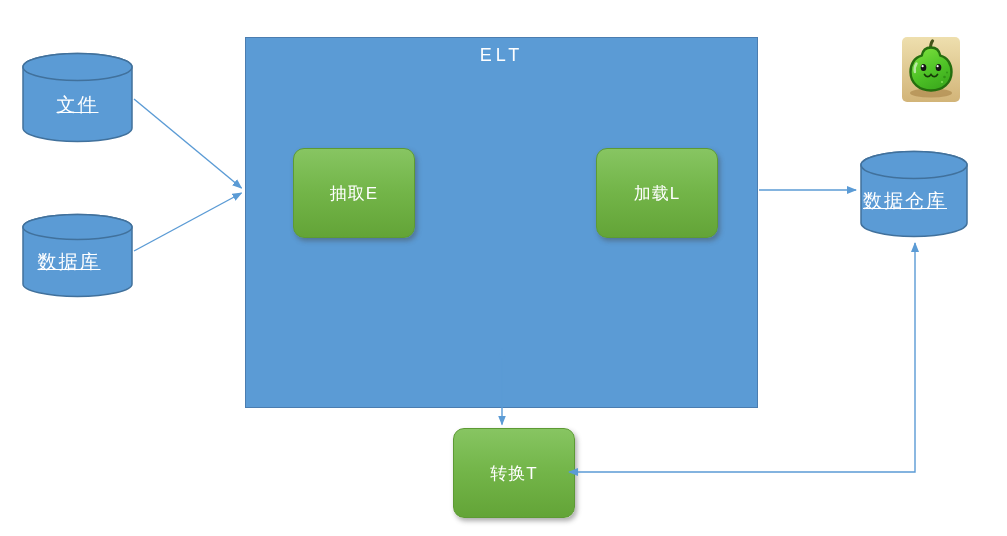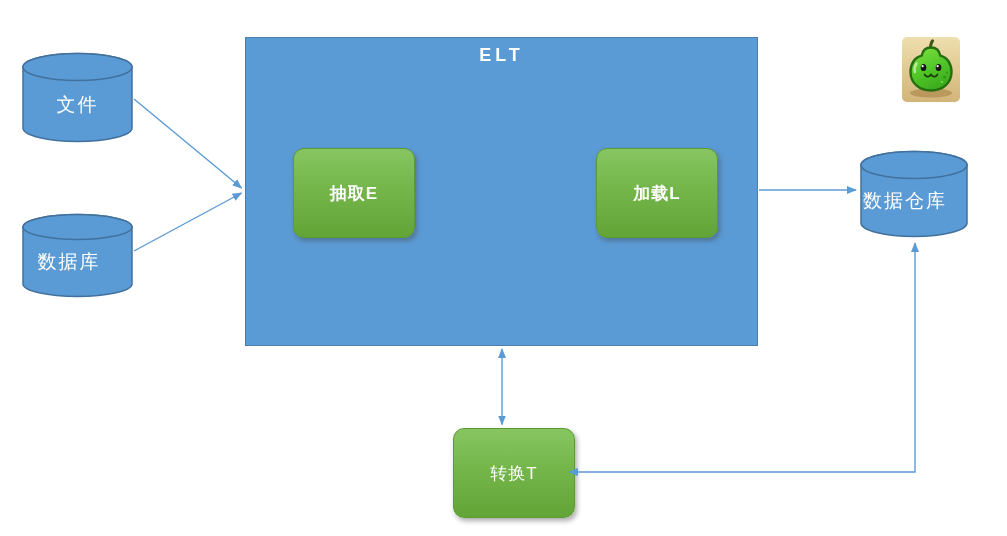--- a/index.html
+++ b/index.html
@@ -11,24 +11,23 @@
   .canvas {
     position: relative;
     width: 1007px; height: 536px;
     background: #ffffff;
   }
 
   
   .elt-box {
     position: absolute;
     left: 245px; top: 37px;
-    width: 513px; height: 309px;
+    width: 513px; height: 371px;
     background: #5b9bd5;
     border: 1px solid #4b7db0;
-    font-weight: bold;
   }
   .elt-title {
     position: absolute;
     left: 0; top: 7px; width: 100%;
     text-align: center;
     color: #ffffff;
     font-size: 18px;
     letter-spacing: 4px;
   }
 
@@ -53,20 +52,21 @@
   .cylinder { position: absolute; }
   .cylinder svg { position: absolute; left: 0; top: 0; overflow: visible; }
   .cylinder .cyl-label {
     position: absolute;
     left: 0; top: 58%; width: 100%;
     transform: translateY(-50%);
     text-align: center;
     color: #ffffff;
     font-size: 19px;
     letter-spacing: 2px;
+    text-decoration: underline;
   }
   .cylinder.file      { left: 22px;  top: 52px;  width: 111px; height: 91px; }
   .cylinder.database  { left: 22px;  top: 213px; width: 94px; height: 85px; }
   .cylinder.warehouse { left: 860px; top: 150px; width: 90px; height: 88px; }
 
   
   .connectors {
     position: absolute; left: 0; top: 0;
     width: 1007px; height: 536px;
     pointer-events: none;

